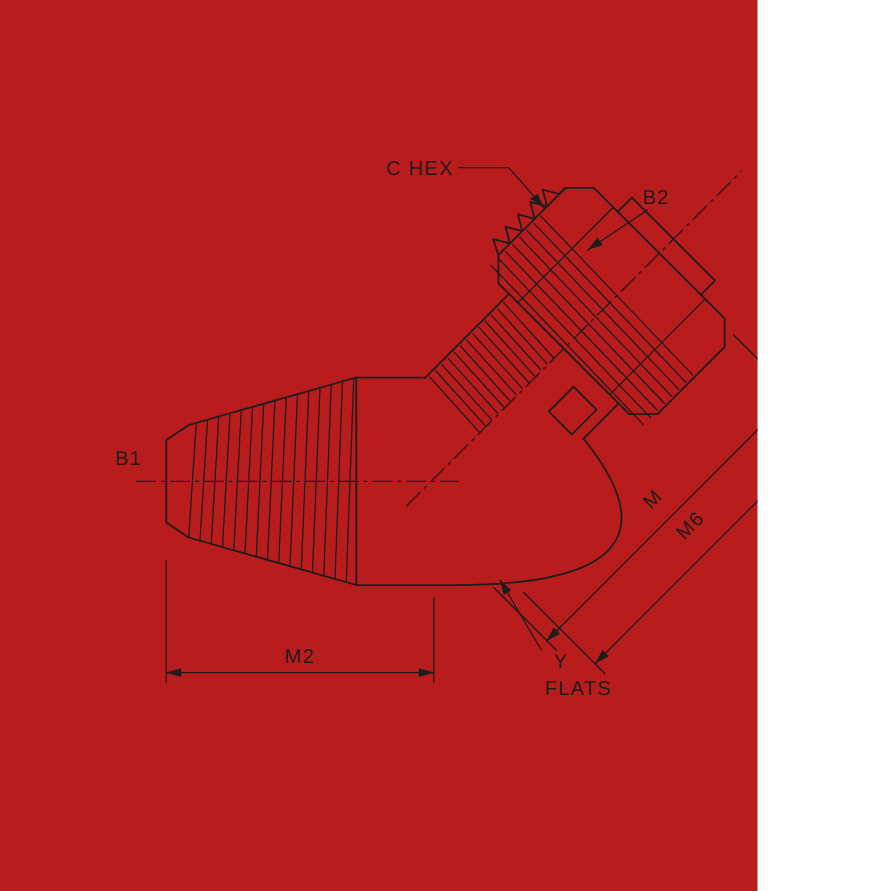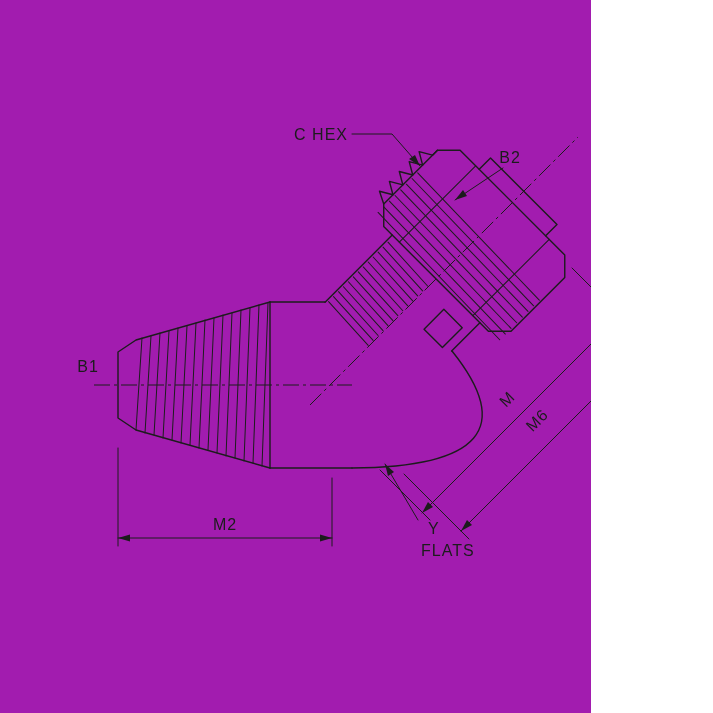--- a/index.html
+++ b/index.html
@@ -1,16 +1,16 @@
 <!DOCTYPE html>
 <html><head>
 <meta charset="utf-8">
 <style>
   html,body{margin:0;padding:0;background:#ffffff;}
-  .stage{width:591px;height:713px;background:#a21caf;position:relative;overflow:hidden;}
+  .stage{width:591px;height:713px;background:#b91c1c;position:relative;overflow:hidden;padding-left:15px;}
   svg{display:block;}
   text{font-family:"Liberation Sans",sans-serif;font-size:16px;fill:#1c1c1c;letter-spacing:1px;}
   .outline{stroke:#1c1c1c;stroke-width:1.4;fill:none;stroke-linecap:round;stroke-linejoin:round;}
   .thin{stroke:#1c1c1c;stroke-width:1;fill:none;stroke-linecap:round;}
   .cl{stroke:#1c1c1c;stroke-width:1;fill:none;stroke-dasharray:16 4 3 4;}
   .arrow{fill:#1c1c1c;stroke:none;}
 </style>
 </head>
 <body>
 

